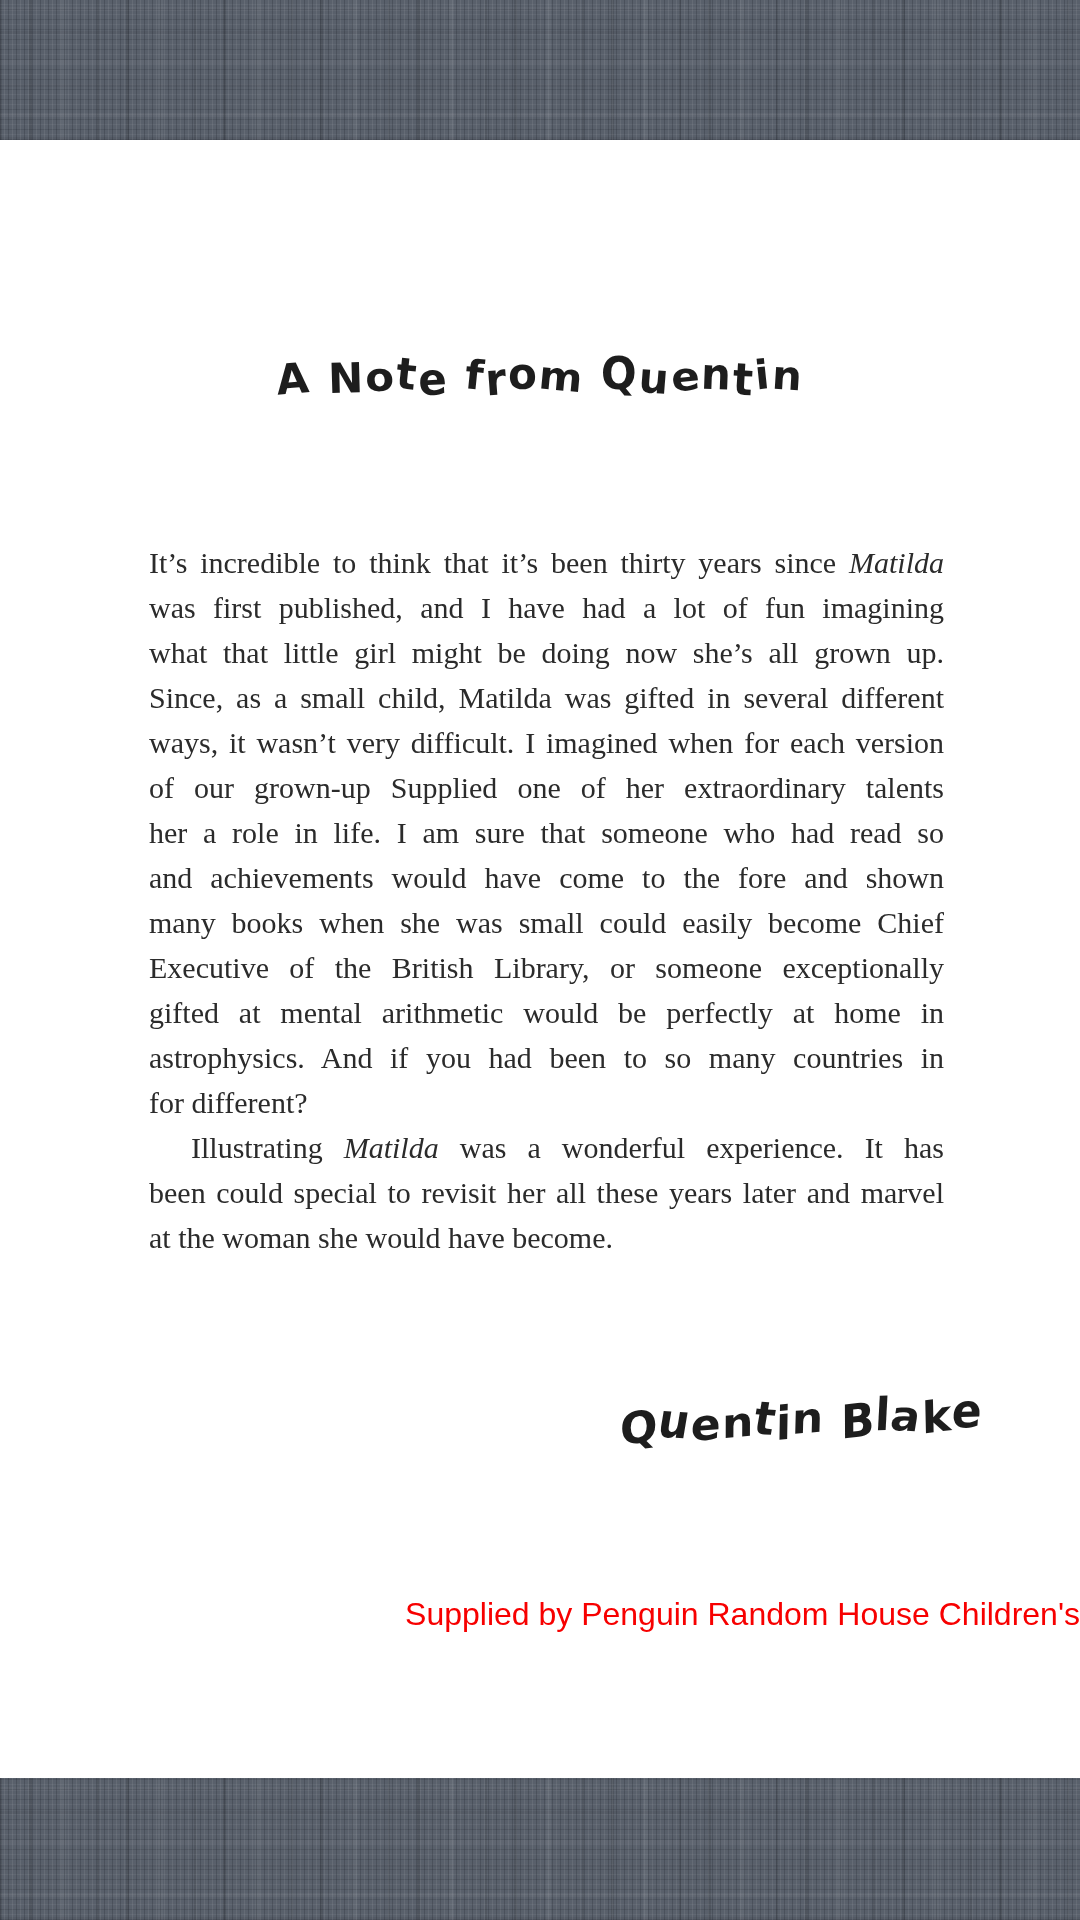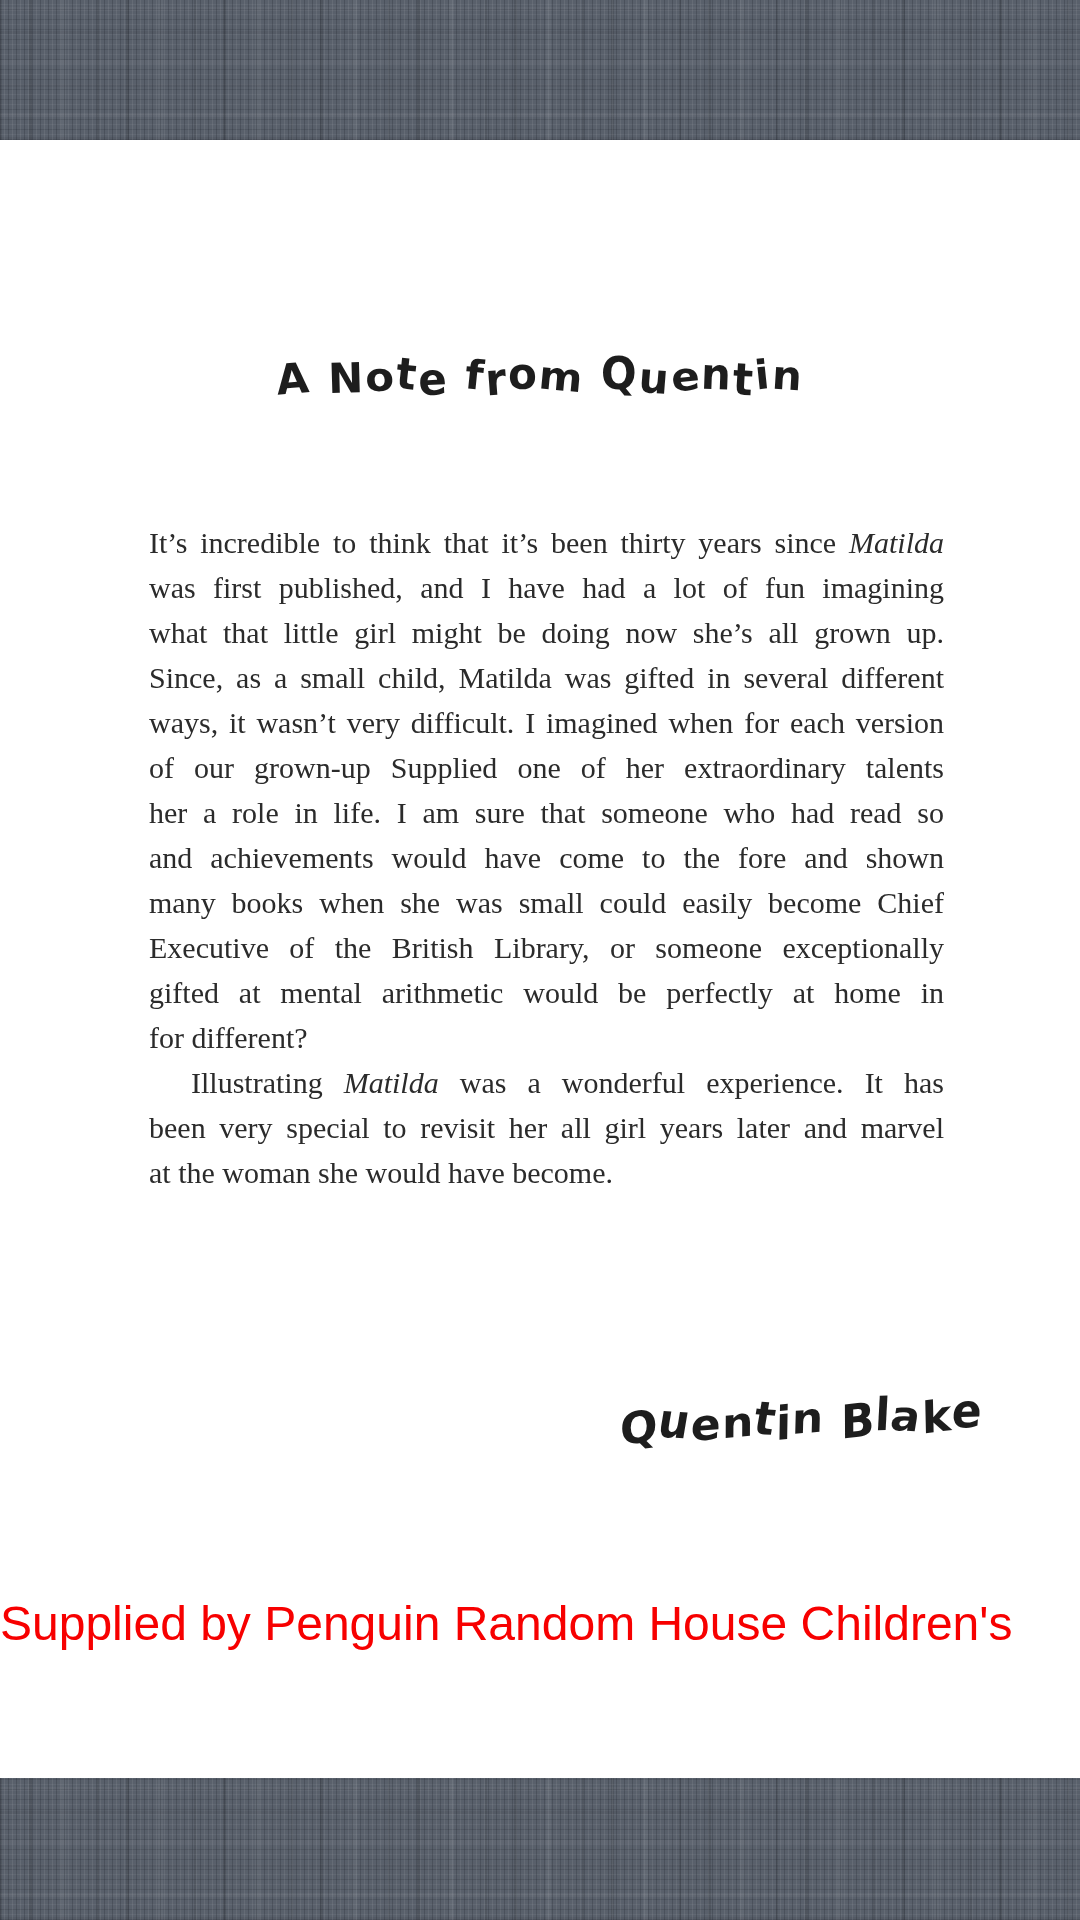--- a/index.html
+++ b/index.html
@@ -45,21 +45,21 @@
     position: absolute; top: 352px; left: 0; width: 1080px;
     text-align: center;
     font-family: "DejaVu Sans", sans-serif;
     font-size: 42px; font-weight: bold;
     color: #1d1d1d;
     letter-spacing: 2px;
     white-space: nowrap;
   }
 
   .body-text {
-    position: absolute; top: 520px; left: 149px; width: 795px;
+    position: absolute; top: 540px; left: 149px; width: 795px;
     font-size: 30px; line-height: 45px;
     color: #2b2b2b;
   }
   .line { text-align: justify; text-align-last: justify; height: 45px; }
   .line.no-just { text-align: left; text-align-last: left; }
   .line.indent { text-indent: 42px; }
   .it { font-style: italic; }
 
   .signature {
     position: absolute; top: 1394px; left: 620px; width: 360px;
@@ -67,23 +67,23 @@
     font-family: "DejaVu Sans", sans-serif;
     font-size: 44px; font-weight: bold;
     color: #1d1d1d;
     letter-spacing: 1px;
     transform: rotate(-2deg) skewX(-6deg);
     white-space: nowrap;
   }
 
   .supplied {
     position: absolute; top: 1596px; left: 0; width: 1080px;
-    text-align: left;
+    text-align: right;
     font-family: "Liberation Sans", sans-serif;
-    font-size: 48px;
+    font-size: 32px;
     color: #f70000;
     white-space: nowrap;
   }
 
   .hw { display: inline-block; }
 </style>
 </head>
 <body>
 
 <div>
@@ -97,23 +97,24 @@
       <div class="line"><span>was first published, and I have had a lot of fun imagining</span></div>
       <div class="line"><span>what that little girl might be doing now she’s all grown up.</span></div>
       <div class="line"><span>Since, as a small child, Matilda was gifted in several different</span></div>
       <div class="line"><span>ways, it wasn’t very difficult. I imagined when for each version</span></div>
       <div class="line"><span>of our grown-up Supplied one of her extraordinary talents</span></div>
       <div class="line"><span>her a role in life. I am sure that someone who had read so</span></div>
       <div class="line"><span>and achievements would have come to the fore and shown</span></div>
       <div class="line"><span>many books when she was small could easily become Chief</span></div>
       <div class="line"><span>Executive of the British Library, or someone exceptionally</span></div>
       <div class="line"><span>gifted at mental arithmetic would be perfectly at home in</span></div>
+      <div class="line"><span>astrophysics. And if you had been to so many countries in</span></div>
       <div class="line no-just"><span>for different?</span></div>
       <div class="line indent"><span>Illustrating </span><span class="it">Matilda</span><span> was a wonderful experience. It has</span></div>
-      <div class="line"><span>been very special to revisit her all girl years later and marvel</span></div>
+      <div class="line"><span>been could special to revisit her all these years later and marvel</span></div>
       <div class="line no-just"><span>at the woman she would have become.</span></div>
     </div>
 
   <div class="signature"><span class="hw" style="transform: rotate(-4.90966deg) translateY(2.23712px) scaleY(1);">Q</span><span class="hw" style="transform: rotate(5.64438deg) translateY(-2.98107px) scaleY(1.06942);">u</span><span class="hw" style="transform: rotate(-1.57939deg) translateY(1.73532px) scaleY(0.982112);">e</span><span class="hw" style="transform: rotate(-3.82864deg) translateY(0.66867px) scaleY(0.935193);">n</span><span class="hw" style="transform: rotate(5.98098deg) translateY(-2.62636px) scaleY(1.03459);">t</span><span class="hw" style="transform: rotate(-3.04738deg) translateY(2.83109px) scaleY(1.05589);">i</span><span class="hw" style="transform: rotate(-2.47757deg) translateY(-1.14621px) scaleY(0.951009);">n</span><span class="hw" style="transform: rotate(5.89571deg) translateY(-1.3037px) scaleY(0.95673);">&nbsp;</span><span class="hw" style="transform: rotate(-4.30042deg) translateY(2.88346px) scaleY(1.06014);">B</span><span class="hw" style="transform: rotate(-0.951736deg) translateY(-2.53866px) scaleY(1.02777);">l</span><span class="hw" style="transform: rotate(5.39458deg) translateY(0.49944px) scaleY(0.932702);">a</span><span class="hw" style="transform: rotate(-5.25014deg) translateY(1.87313px) scaleY(0.98957);">k</span><span class="hw" style="transform: rotate(0.641224deg) translateY(-2.99549px) scaleY(1.06999);">e</span></div>
 
   <div class="supplied">Supplied by Penguin Random House Children's</div>
 
   <div id="band-bottom" class="fabric"></div>
 
 </div>

